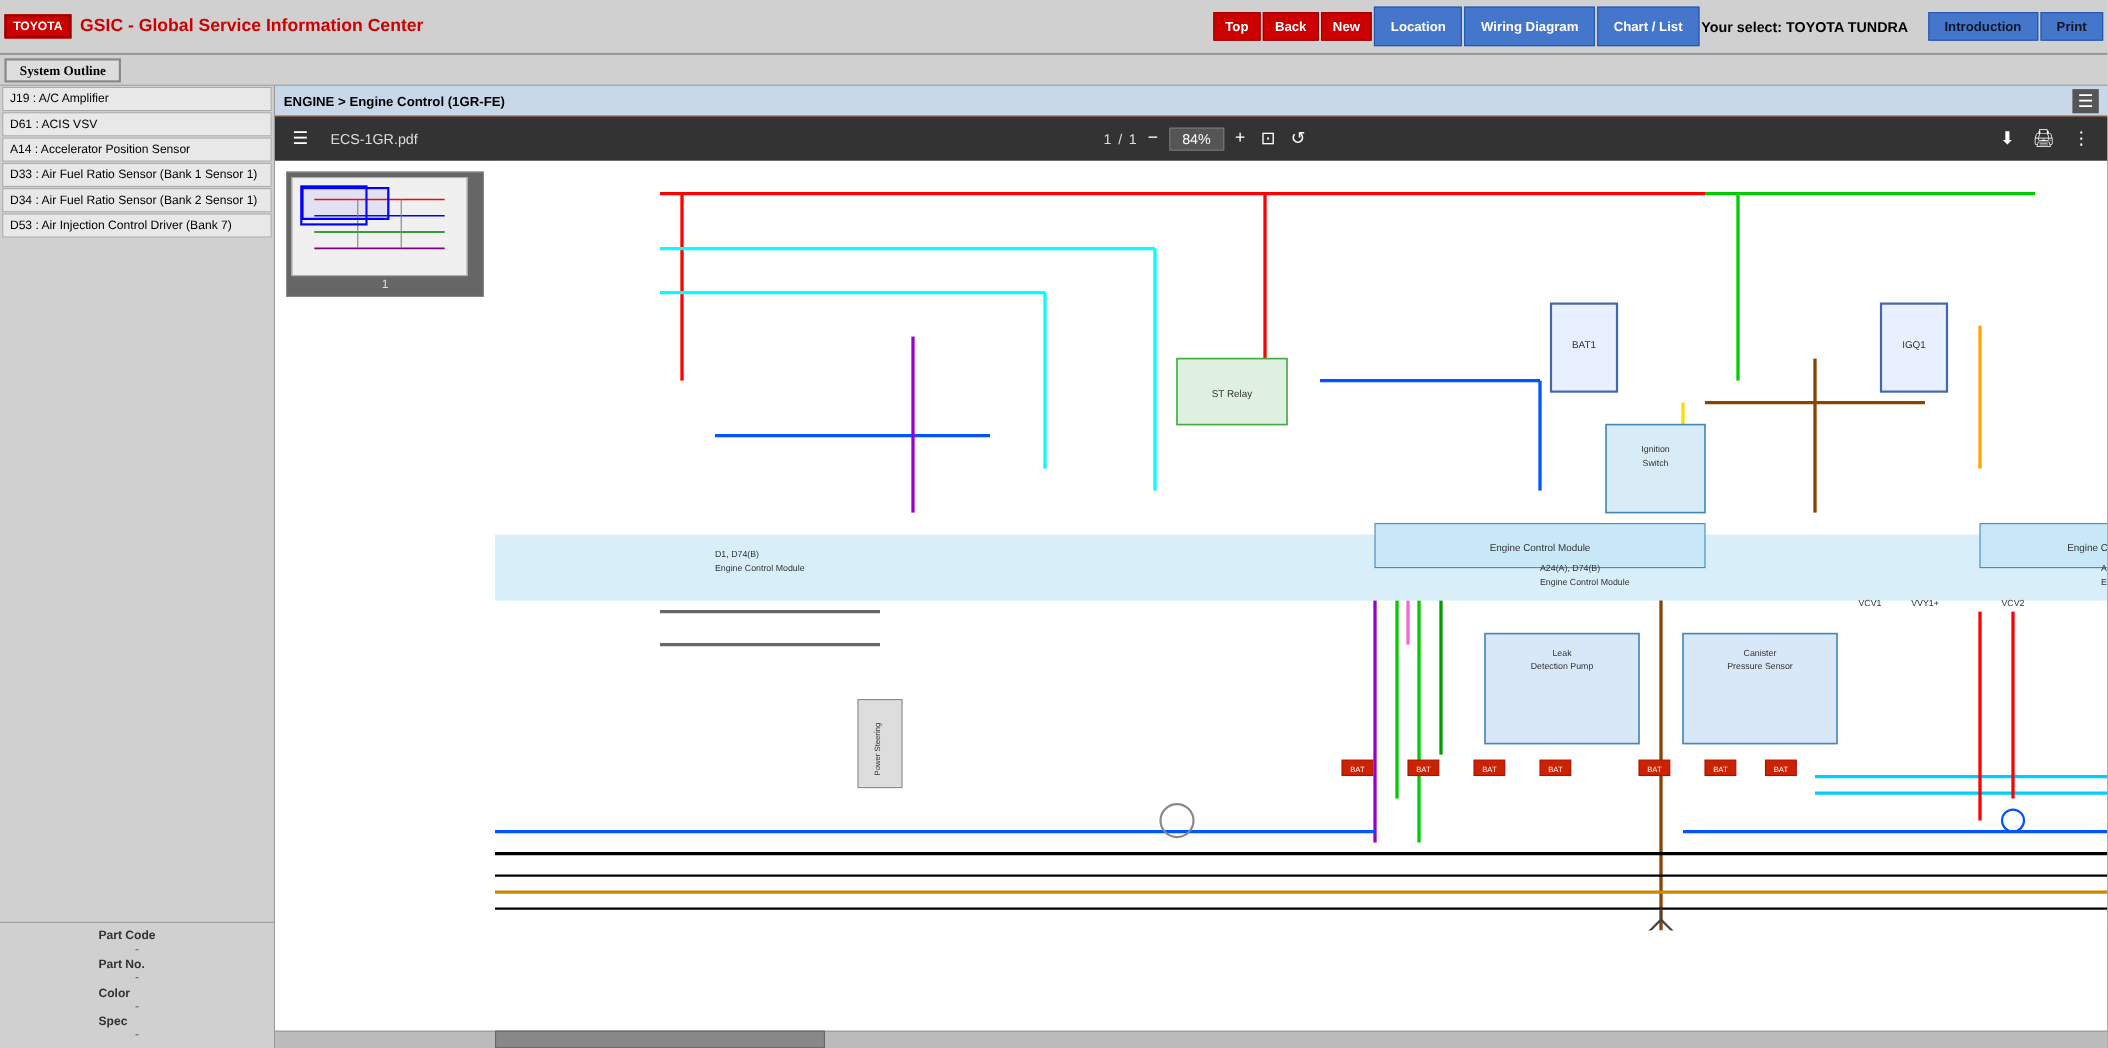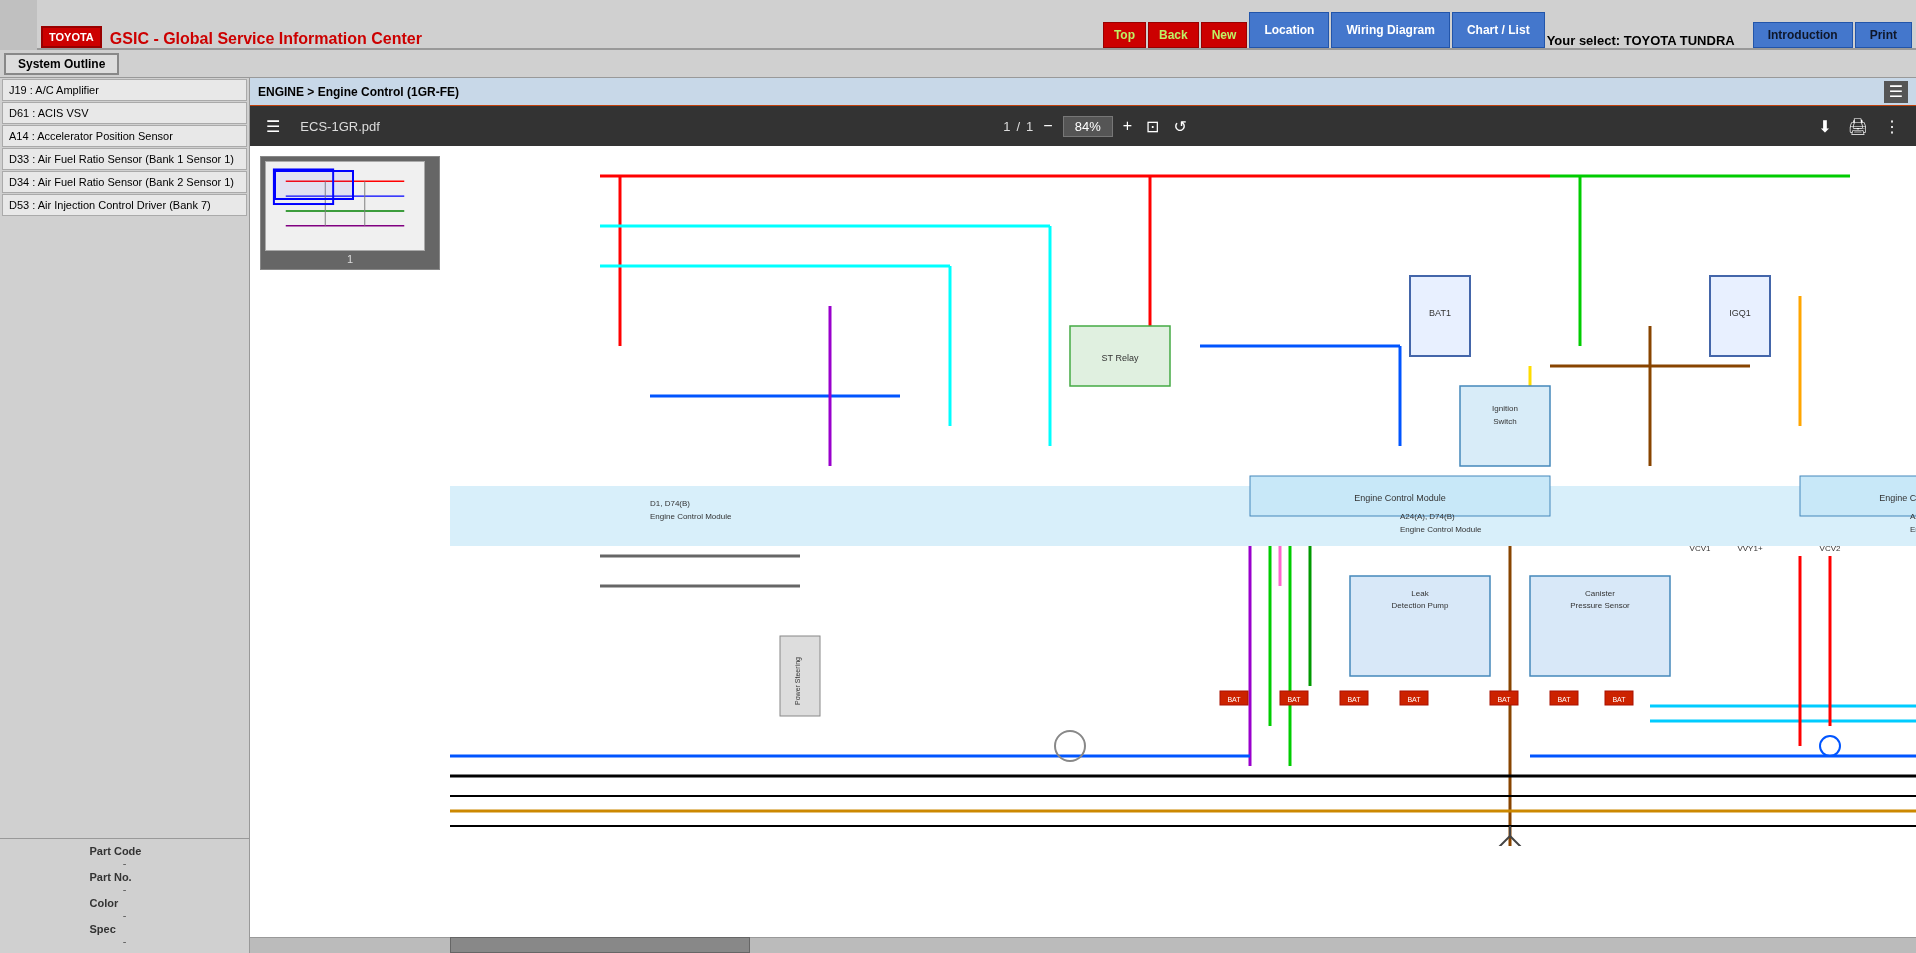--- a/index.html
+++ b/index.html
@@ -1,46 +1,45 @@
 <!DOCTYPE html>
 <html><head>
   <meta charset="utf-8">
   <style>
     * { margin: 0; padding: 0; box-sizing: border-box; }
     body { font-family: Arial, sans-serif; font-size: 12px; background: #c0c0c0; overflow: hidden; }
 
     
     #top-bar {
       display: flex;
-      align-items: flex-end;
+      align-items: center;
       background: #d0d0d0;
       border-bottom: 2px solid #999;
       height: 50px;
       padding: 0 4px;
       gap: 2px;
-      margin-left: 37px;
     }
     .toyota-logo {
       background: #cc0000;
       color: white;
       font-weight: bold;
       font-size: 11px;
       padding: 3px 6px;
       border: 2px solid #990000;
       margin-right: 6px;
     }
     .gsic-title {
       color: #cc0000;
       font-weight: bold;
       font-size: 16px;
       flex: 1;
     }
     .nav-btn {
       background: #cc0000;
-      color: #bef264;
+      color: #ffffff;
       border: 1px solid #990000;
       padding: 4px 10px;
       font-size: 12px;
       font-weight: bold;
       cursor: pointer;
       height: 26px;
     }
     .nav-btn-blue {
       background: #4477cc;
       color: #ffffff;
@@ -85,20 +84,21 @@
       gap: 2px;
     }
     .sys-outline-btn {
       background: #dddddd;
       border: 2px solid #888;
       padding: 2px 12px;
       font-size: 12px;
       font-weight: bold;
       cursor: pointer;
       height: 22px;
+      font-family: Liberation Serif, serif;
     }
 
     
     #main-layout {
       display: flex;
       height: calc(953px - 78px);
       border-radius: 20px;
     }
 
     

